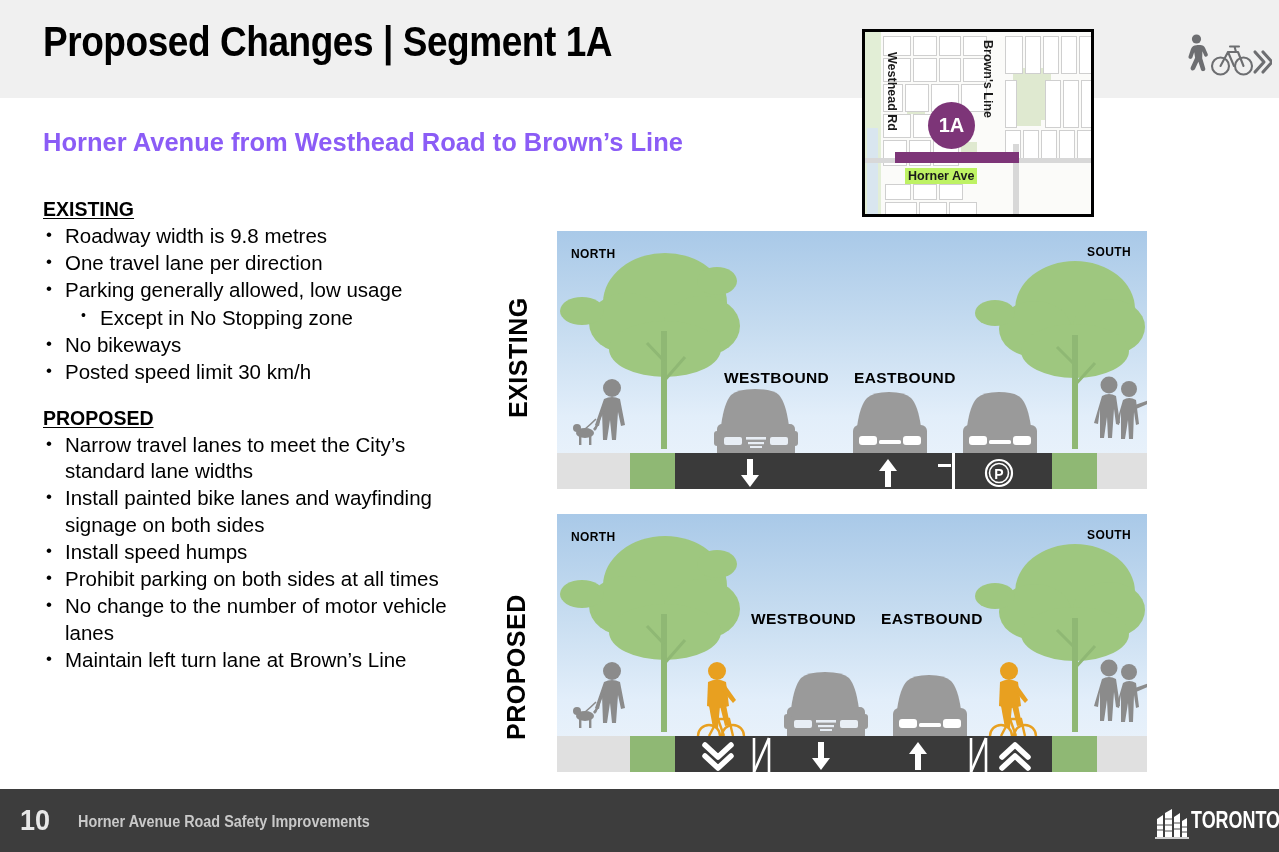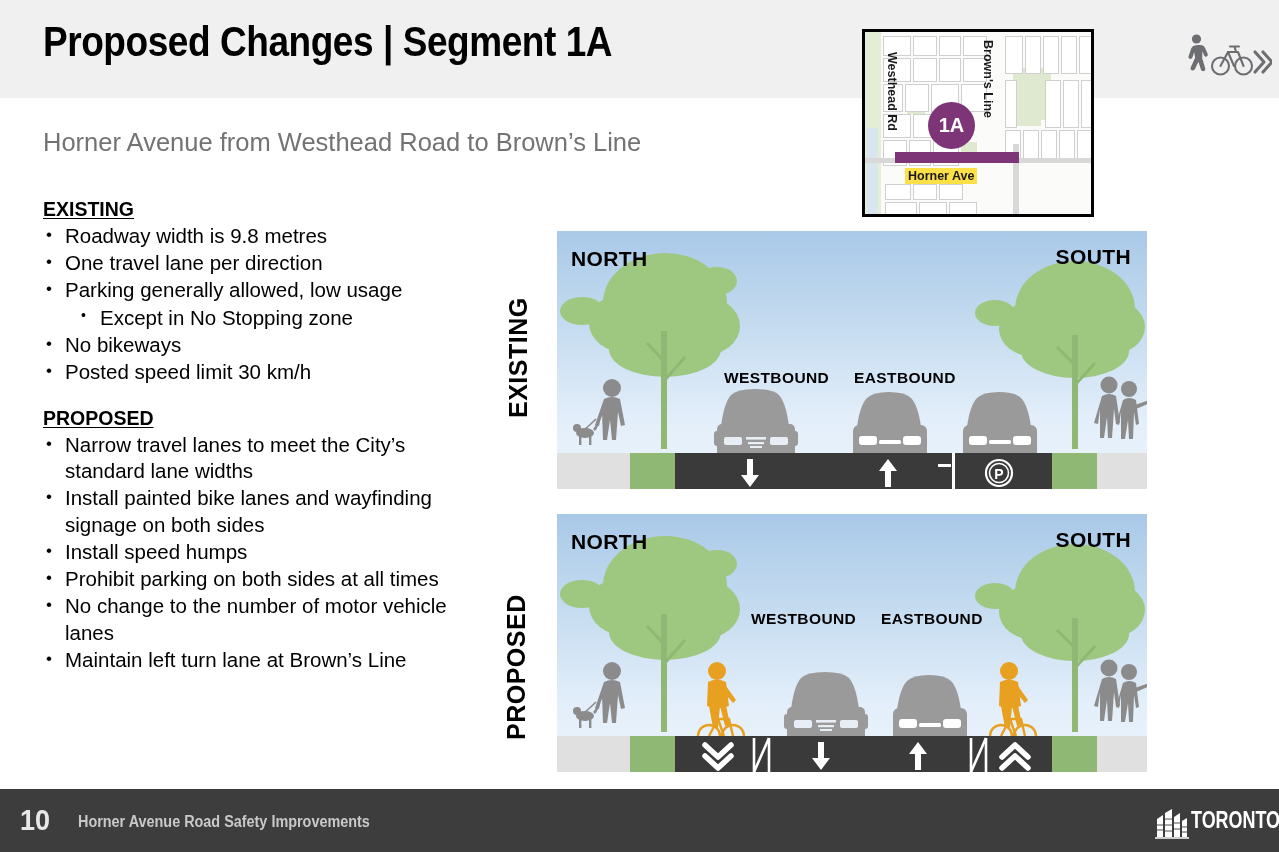--- a/index.html
+++ b/index.html
@@ -38,21 +38,21 @@
     color:#ffffff;font-size:20px;font-weight:bold;
     display:flex;align-items:center;justify-content:center;
   }
 
   
   .modes{position:absolute;left:1186px;top:33px;width:86px;height:50px;}
 
   
   .subtitle{
     position:absolute;left:43px;top:128px;width:770px;
-    font-size:25.5px;font-weight:normal;color:#737373;white-space:nowrap;
+    font-size:25.5px;font-weight:bold;color:#8b5cf6;white-space:nowrap;
   }
   .sec-head{
     position:absolute;font-size:19.5px;font-weight:bold;color:#000000;
     text-decoration:underline;text-underline-offset:2px;
   }
   .bullets{position:absolute;width:430px;}
   .bullets .bi{
     position:relative;font-size:20.5px;color:#000000;line-height:1.28;
     padding-left:22px;margin:0 0 1px 0;
   }
@@ -63,21 +63,21 @@
   .bullets .bi.sub::before{content:"\2022";left:38px;font-size:14px;}
 
   
   .xsec{position:absolute;width:590px;height:258px;overflow:hidden;background:#ffffff;}
   .sky{position:absolute;left:0;top:0;width:590px;height:100%;
        background:linear-gradient(to bottom,#a9c9e8 0%,#c6dcf0 38%,#e2eefa 72%,#edf4fb 100%);}
   .ground{position:absolute;left:0;bottom:0;width:590px;height:36px;background:#e0e0e0;}
   .boulevard{position:absolute;bottom:0;background:#8fb874;}
   .roadbar{position:absolute;bottom:0;background:#3a3a3a;}
   .lane-div{position:absolute;background:#ffffff;}
-  .compass{position:absolute;font-size:21px;font-weight:bold;color:#000000;letter-spacing:0.4px;}
+  .compass{position:absolute;font-size:12px;font-weight:bold;color:#000000;letter-spacing:0.4px;}
   .dirlabel{position:absolute;font-size:15.5px;font-weight:bold;color:#000000;letter-spacing:0.4px;}
   .sidelabel{
     position:absolute;font-size:25px;font-weight:bold;color:#000000;
     writing-mode:vertical-rl;transform:rotate(180deg);letter-spacing:0.5px;
   }
 
   
   .footer{position:absolute;left:0;bottom:0;width:1279px;height:63px;background:#3d3d3d;}
   .slide-num{
     position:absolute;left:20px;top:14px;font-size:30px;font-weight:bold;color:#e8e8e8;
@@ -172,21 +172,21 @@
 
       <div class="mroad" style="left:148px;top:112px;width:6px;height:76px;"></div>
       <div class="mroad" style="left:0;top:126px;width:226px;height:5px;"></div>
 
       <div class="seg-bar" style="left:30px;top:120px;width:124px;height:11px;"></div>
 
       <div class="seg-badge" style="left:63px;top:70px;">1A</div>
 
       <div class="mlabel mlabel-v" style="left:34px;top:20px;transform:rotate(90deg);">Westhead Rd</div>
       <div class="mlabel mlabel-v" style="left:130px;top:8px;transform:rotate(90deg);">Brown's Line</div>
-      <div class="mlabel" style="left:40px;top:136px;background:#fde047;padding:1px 3px;">Horner Ave</div>
+      <div class="mlabel" style="left:40px;top:136px;background:#bef264;padding:1px 3px;">Horner Ave</div>
     </div>
   </div>
 
   <div class="subtitle">Horner Avenue from Westhead Road to Brown’s Line</div>
 
   <div class="sec-head" style="left:43px;top:198px;">EXISTING</div>
   <div class="bullets" style="left:43px;top:223px;">
     <div class="bi">Roadway width is 9.8 metres</div>
     <div class="bi">One travel lane per direction</div>
     <div class="bi">Parking generally allowed, low usage</div>

